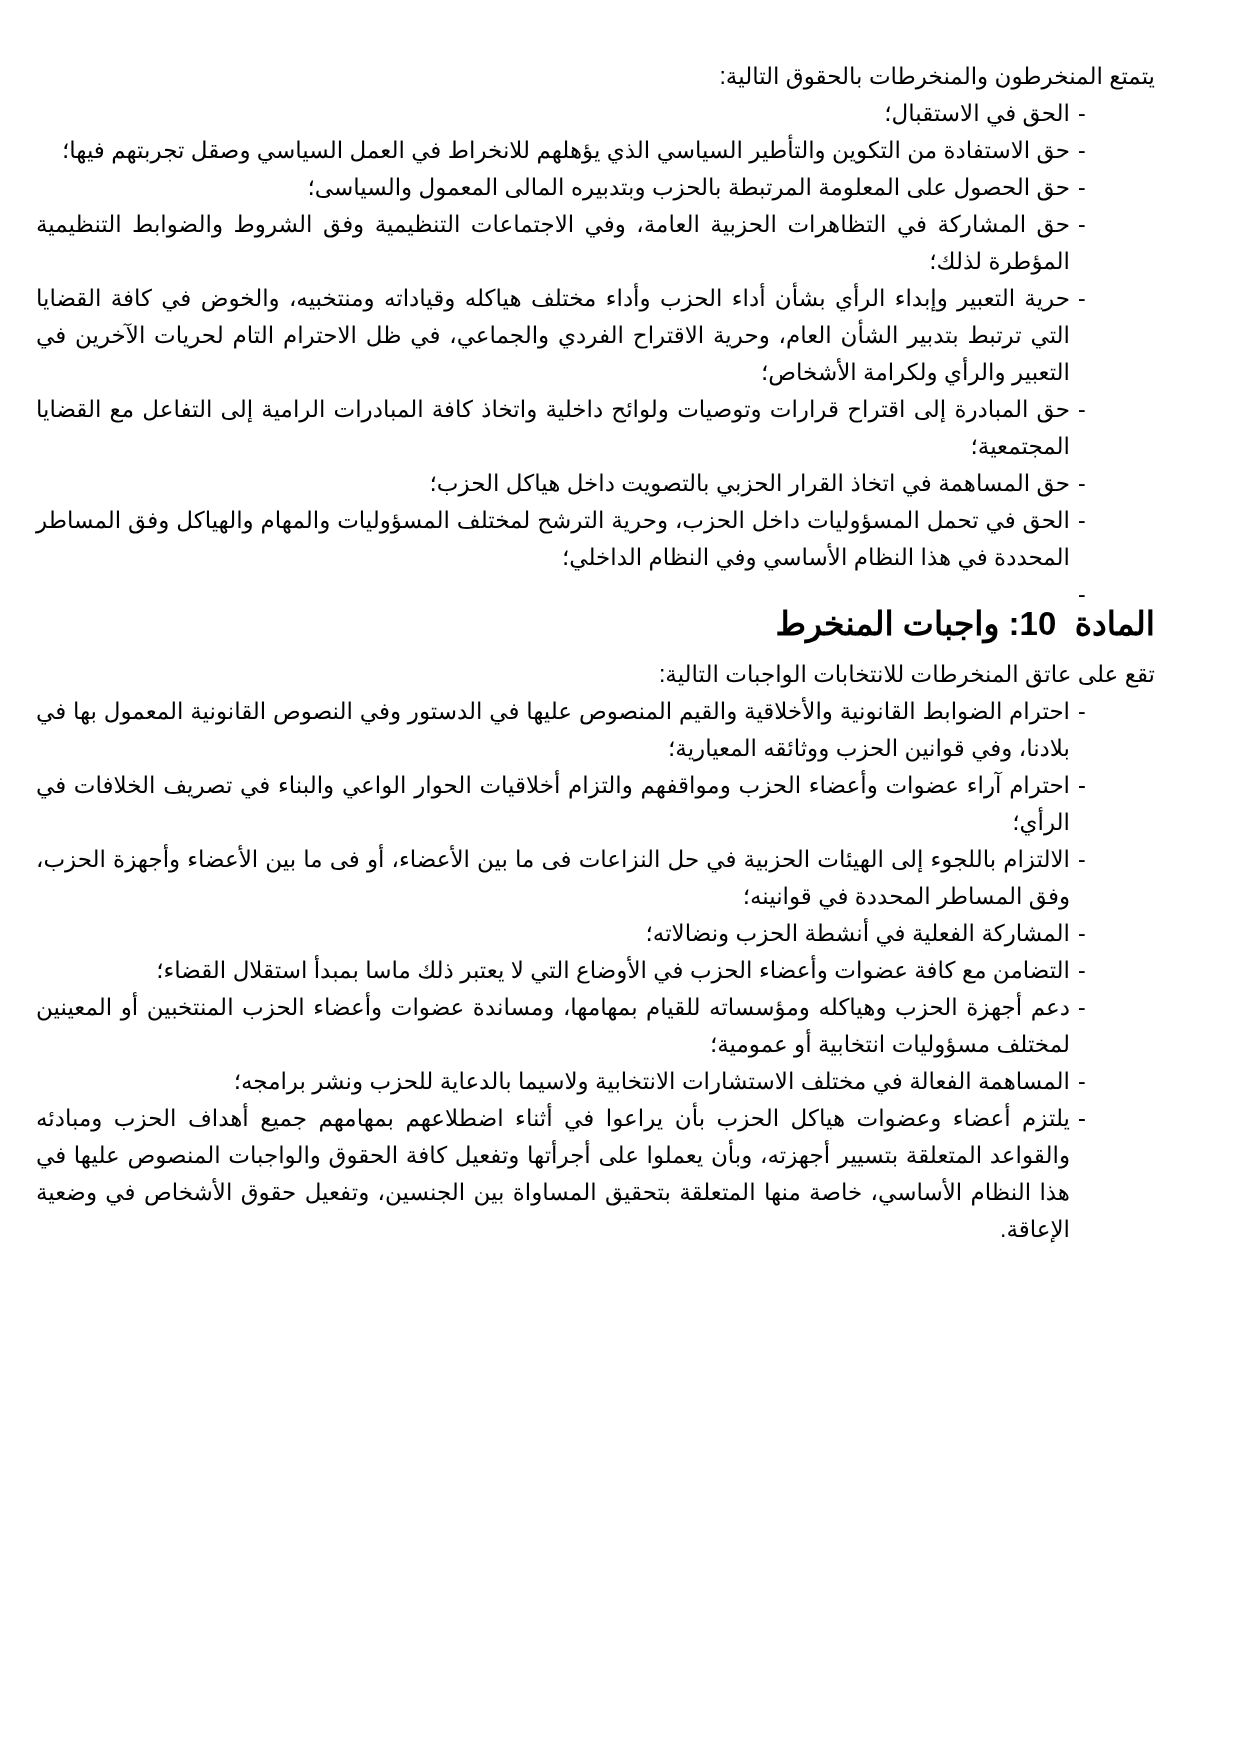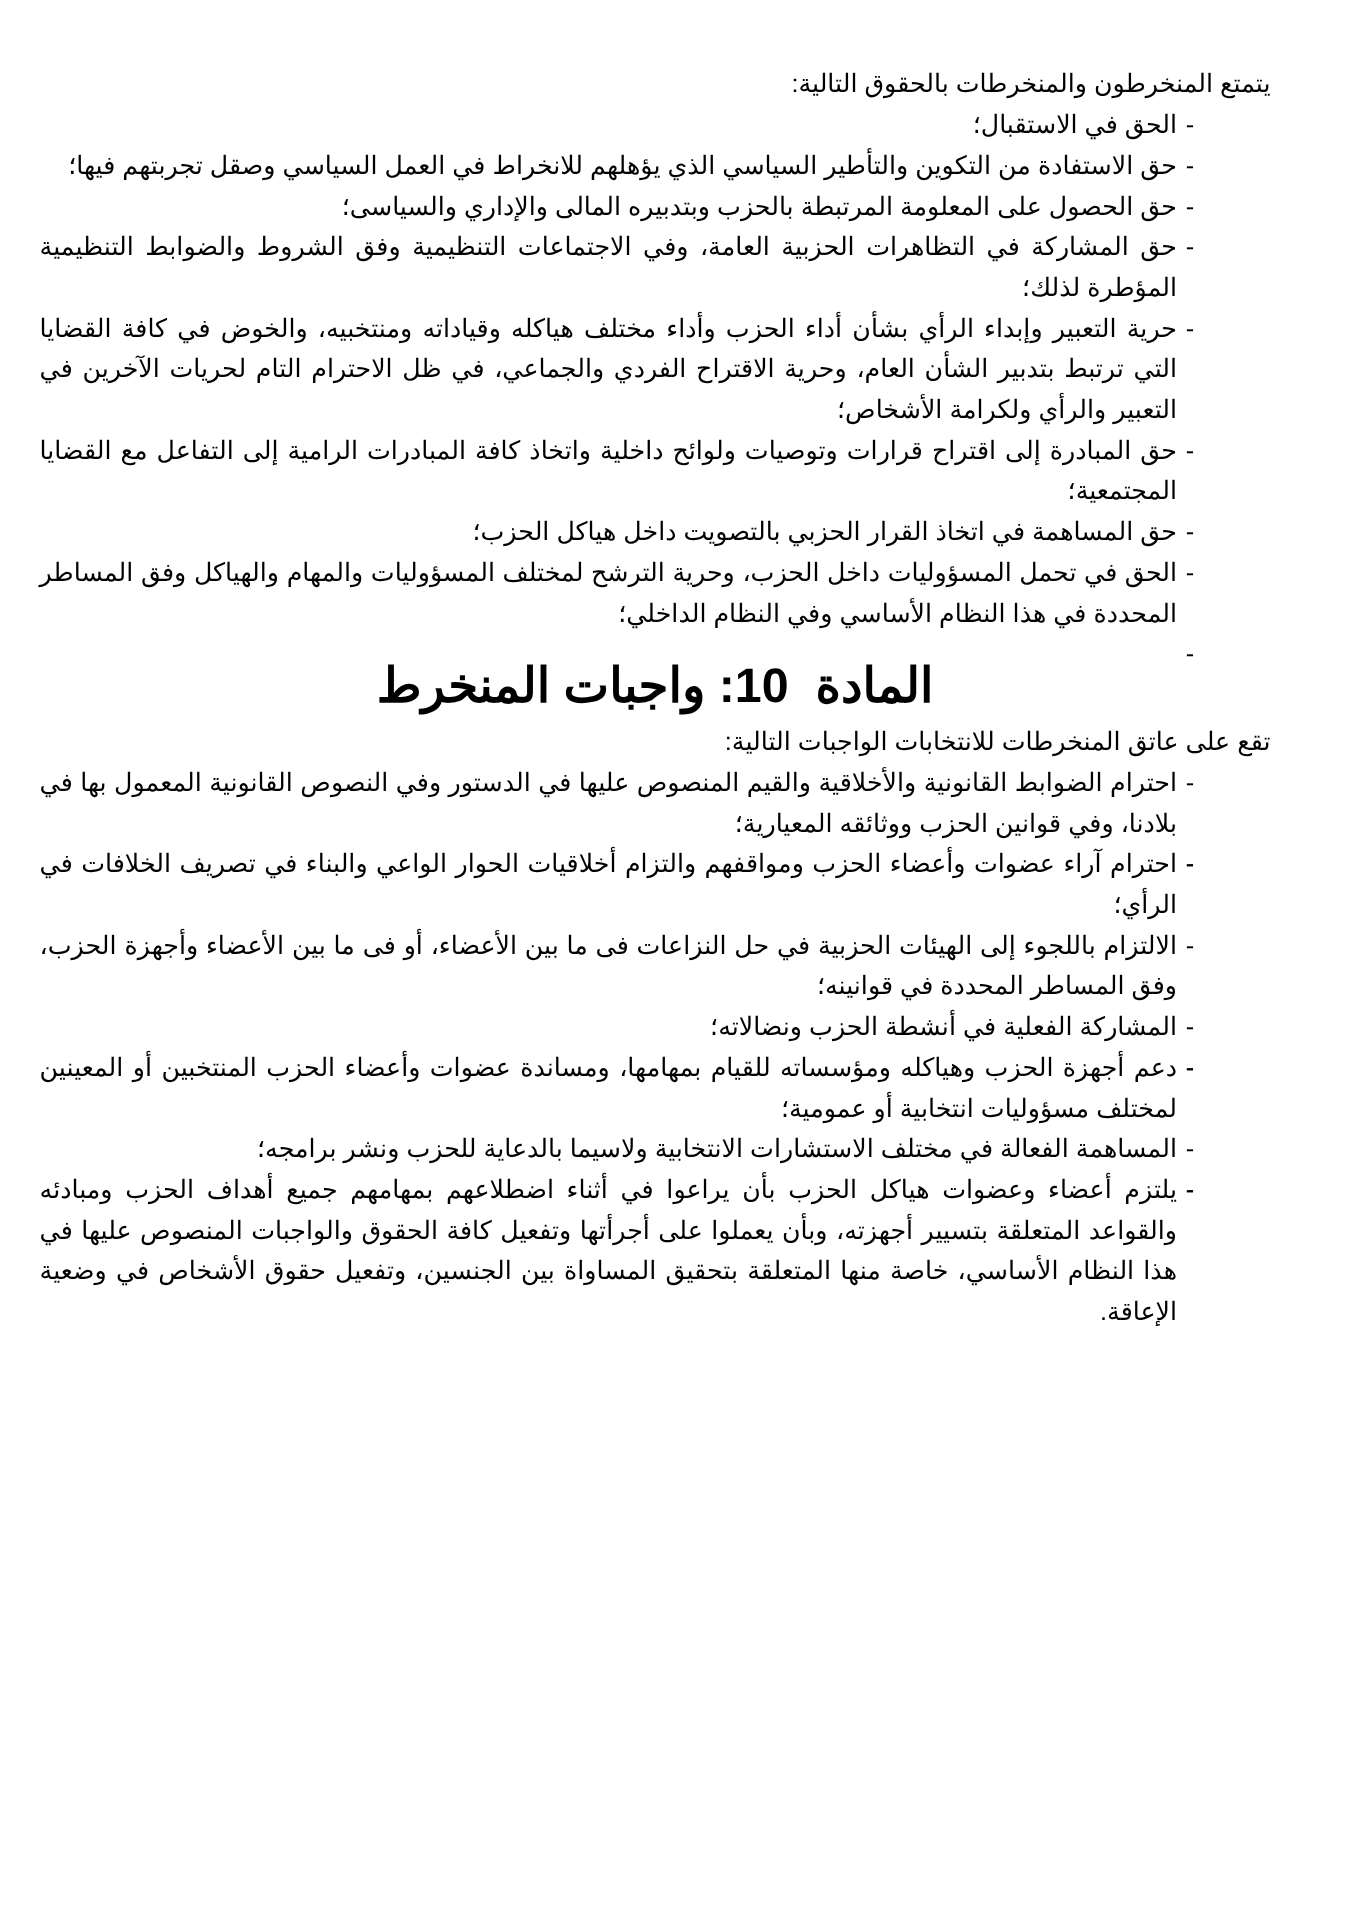--- a/index.html
+++ b/index.html
@@ -37,56 +37,56 @@
   }
   .dash {
     position: absolute;
     right: 57px;
     top: 0;
     width: 20px;
     text-align: left;
   }
   .heading {
     margin: 26px 0 10px 0;
-    text-align: center;
+    text-align: right;
     font-weight: bold;
-    font-size: 44px;
+    font-size: 33px;
     line-height: 44px;
     white-space: pre-wrap;
   }
 </style>
 </head>
 <body>
 
 <div class="page">
 
   <p class="intro">يتمتع المنخرطون والمنخرطات بالحقوق التالية:</p>
 
   <div class="list">
       <div class="li"><span class="dash">-</span><span>الحق في الاستقبال؛</span></div>
       <div class="li"><span class="dash">-</span><span>حق الاستفادة من التكوين والتأطير السياسي الذي يؤهلهم للانخراط في العمل السياسي وصقل تجربتهم فيها؛</span></div>
-      <div class="li"><span class="dash">-</span><span>حق الحصول على المعلومة المرتبطة بالحزب وبتدبيره المالى والإداري والسياسى؛</span></div>
+      <div class="li"><span class="dash">-</span><span>حق الحصول على المعلومة المرتبطة بالحزب وبتدبيره المالى المعمول والسياسى؛</span></div>
       <div class="li"><span class="dash">-</span><span>حق المشاركة في التظاهرات الحزبية العامة، وفي الاجتماعات التنظيمية وفق الشروط والضوابط التنظيمية المؤطرة لذلك؛</span></div>
       <div class="li"><span class="dash">-</span><span>حرية التعبير وإبداء الرأي بشأن أداء الحزب وأداء مختلف هياكله وقياداته ومنتخبيه، والخوض في كافة القضايا التي ترتبط بتدبير الشأن العام، وحرية الاقتراح الفردي والجماعي، في ظل الاحترام التام لحريات الآخرين في التعبير والرأي ولكرامة الأشخاص؛</span></div>
       <div class="li"><span class="dash">-</span><span>حق المبادرة إلى اقتراح قرارات وتوصيات ولوائح داخلية واتخاذ كافة المبادرات الرامية إلى التفاعل مع القضايا المجتمعية؛</span></div>
       <div class="li"><span class="dash">-</span><span>حق المساهمة في اتخاذ القرار الحزبي بالتصويت داخل هياكل الحزب؛</span></div>
       <div class="li"><span class="dash">-</span><span>الحق في تحمل المسؤوليات داخل الحزب، وحرية الترشح لمختلف المسؤوليات والمهام والهياكل وفق المساطر المحددة في هذا النظام الأساسي وفي النظام الداخلي؛</span></div>
       <div class="li"><span class="dash">-</span></div>
     </div>
 
   <h1 class="heading">المادة  10: واجبات المنخرط</h1>
 
   <p class="intro">تقع على عاتق المنخرطات للانتخابات الواجبات التالية:</p>
 
   <div class="list">
       <div class="li"><span class="dash">-</span><span>احترام الضوابط القانونية والأخلاقية والقيم المنصوص عليها في الدستور وفي النصوص القانونية المعمول بها في بلادنا، وفي قوانين الحزب ووثائقه المعيارية؛</span></div>
       <div class="li"><span class="dash">-</span></div>
       <div class="li"><span class="dash">-</span><span>احترام آراء عضوات وأعضاء الحزب ومواقفهم والتزام أخلاقيات الحوار الواعي والبناء في تصريف الخلافات في الرأي؛</span></div>
       <div class="li"><span class="dash">-</span><span>الالتزام باللجوء إلى الهيئات الحزبية في حل النزاعات فى ما بين الأعضاء، أو فى ما بين الأعضاء وأجهزة الحزب، وفق المساطر المحددة في قوانينه؛</span></div>
       <div class="li"><span class="dash">-</span><span>المشاركة الفعلية في أنشطة الحزب ونضالاته؛</span></div>
-      <div class="li"><span class="dash">-</span></div>
+      <div class="li"><span class="dash">-</span><span>التضامن مع كافة عضوات وأعضاء الحزب في الأوضاع التي لا يعتبر ذلك ماسا بمبدأ استقلال القضاء؛</span></div>
       <div class="li"><span class="dash">-</span><span>دعم أجهزة الحزب وهياكله ومؤسساته للقيام بمهامها، ومساندة عضوات وأعضاء الحزب المنتخبين أو المعينين لمختلف مسؤوليات انتخابية أو عمومية؛</span></div>
       <div class="li"><span class="dash">-</span><span>المساهمة الفعالة في مختلف الاستشارات الانتخابية ولاسيما بالدعاية للحزب ونشر برامجه؛</span></div>
       <div class="li"><span class="dash">-</span></div>
       <div class="li"><span class="dash">-</span><span>يلتزم أعضاء وعضوات هياكل الحزب بأن يراعوا في أثناء اضطلاعهم بمهامهم جميع أهداف الحزب ومبادئه والقواعد المتعلقة بتسيير أجهزته، وبأن يعملوا على أجرأتها وتفعيل كافة الحقوق والواجبات المنصوص عليها في هذا النظام الأساسي، خاصة منها المتعلقة بتحقيق المساواة بين الجنسين، وتفعيل حقوق الأشخاص في وضعية الإعاقة.</span></div>
     </div>
 
 </div>
 
 </body></html>

